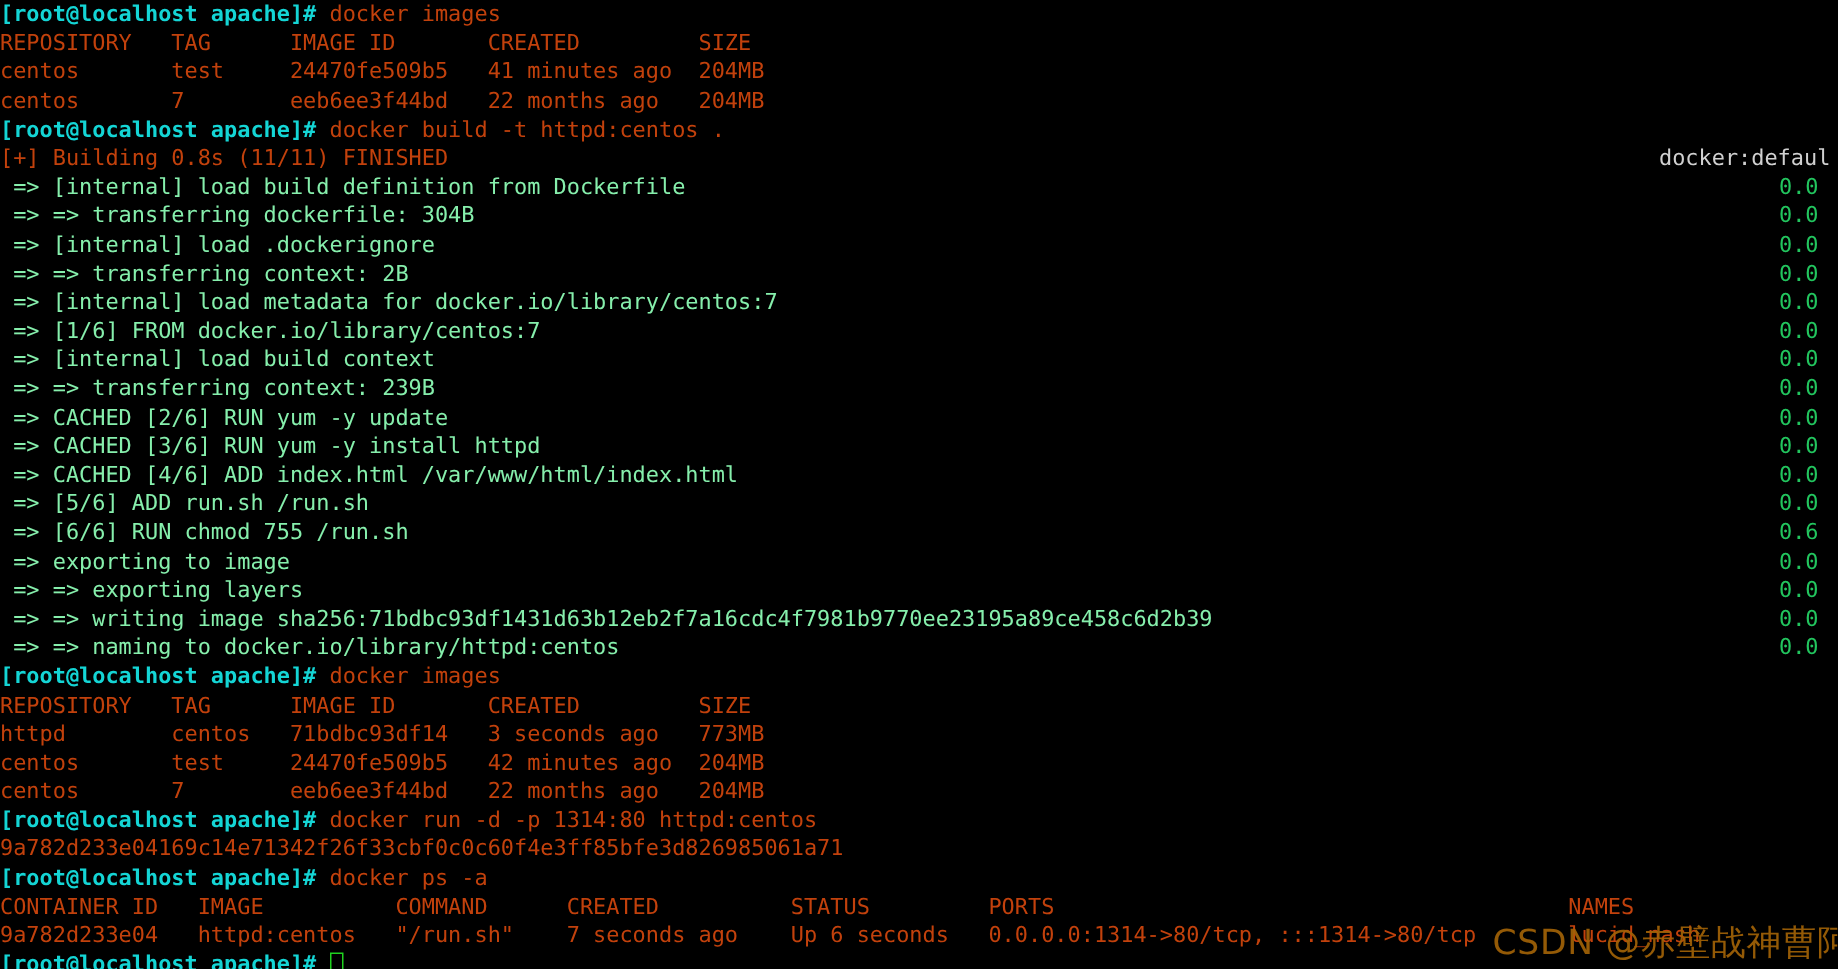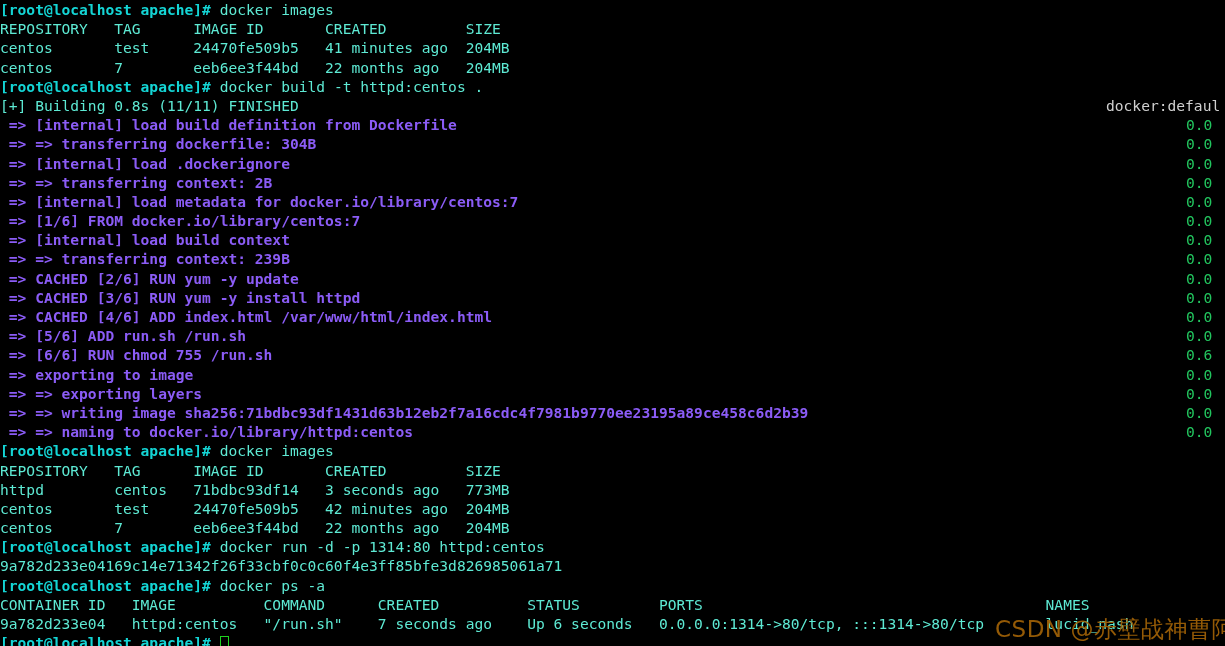--- a/index.html
+++ b/index.html
@@ -34,23 +34,23 @@
     position: relative;
     white-space: pre;
     overflow: visible;
   }
   .txt {
     display: inline;
     white-space: pre;
     margin-top: 8px;
   }
   
-  .c-default { color: #5eead4; }
+  .c-default { color: #c2410c; }
   .c-prompt  { color: #14d5d5; font-weight: bold; }
-  .c-blue    { color: #8b5cf6; font-weight: bold; }
+  .c-blue    { color: #86efac; }
 
   .timing {
     position: absolute;
     left: 1186px;
     top: 0;
     color: #22c55e;
     white-space: pre;
   }
   .rightlabel {
     position: absolute;

